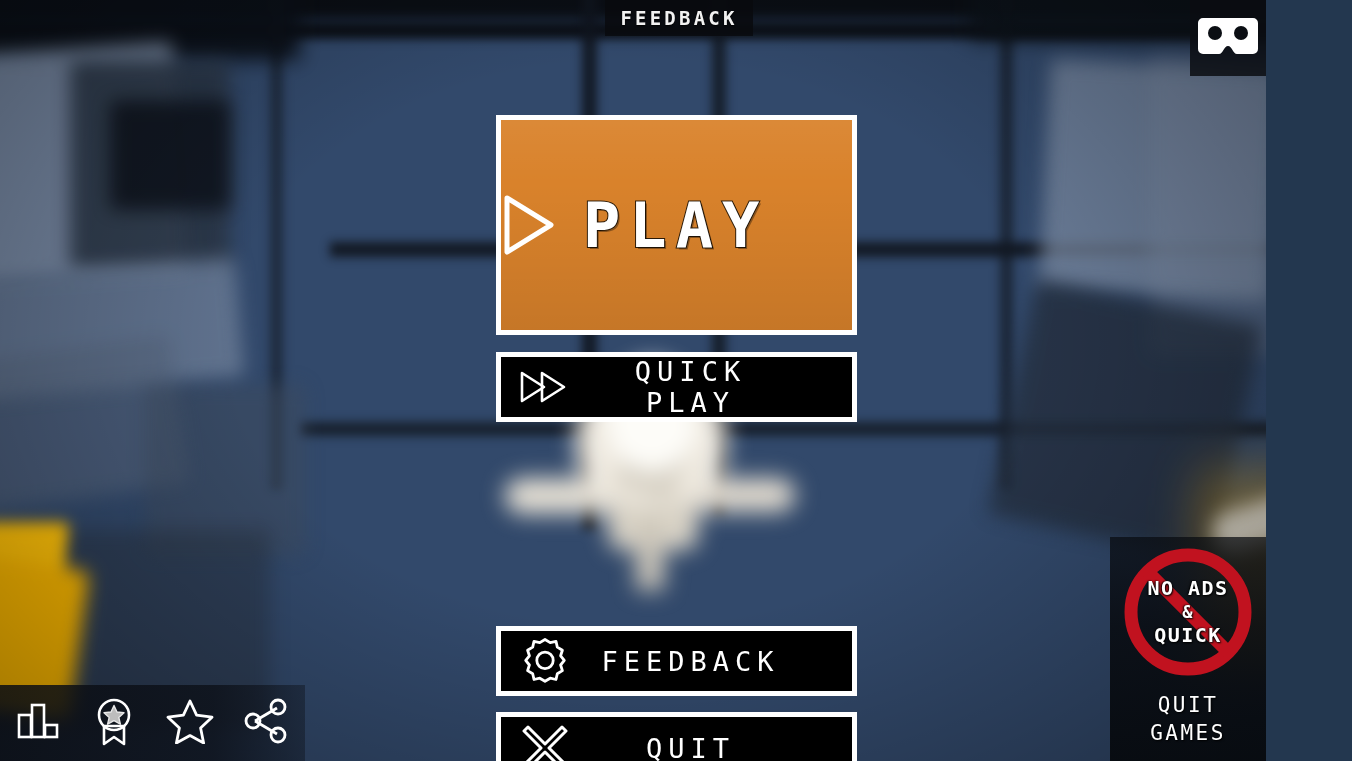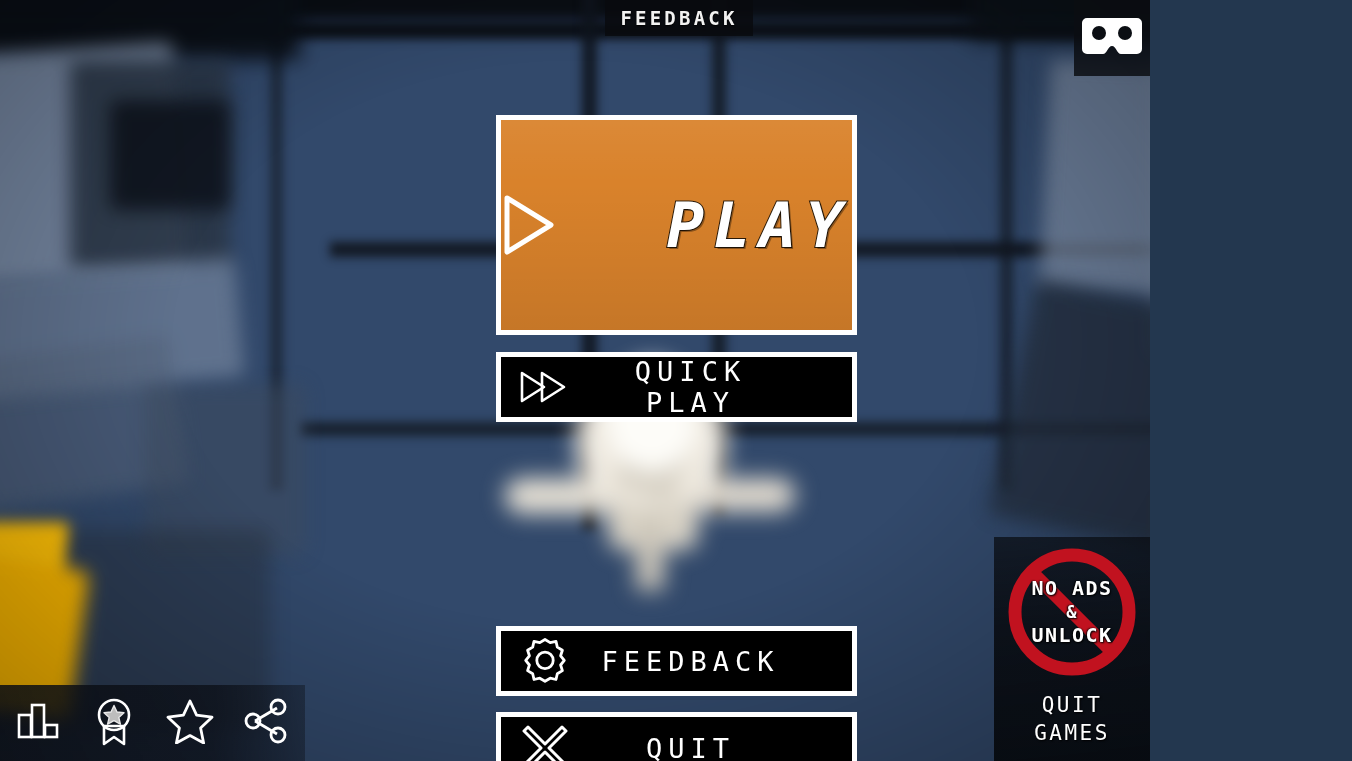--- a/index.html
+++ b/index.html
@@ -2,21 +2,21 @@
 <html><head>
 <meta charset="utf-8">
 <style>
   html,body{margin:0;padding:0;}
   body{
     width:1352px;height:761px;overflow:hidden;
     background:#23374f;
     font-family:"DejaVu Sans Mono", monospace;
     position:relative;
   }
-  #stage{position:absolute;inset:0;width:1150px;height:761px;overflow:hidden;}
+  #stage{position:absolute;inset:0;width:1240px;height:761px;overflow:hidden;padding-left:26px;}
 
   
   .bg-layer{position:absolute;inset:0;}
   .bg-base{
     background:
       radial-gradient(ellipse 900px 520px at 52% 62%, #4a6ласка 0%, transparent 0%),
       linear-gradient(180deg,#16202e 0%, #27405e 22%, #3c5載 40%, #35527a 55%, #2c4straight 70%, #1d2d42 100%);
     background-color:#32496b;
   }
   .bg-grad{
@@ -109,22 +109,21 @@
     background:#000;
     display:flex;align-items:center;
     cursor:pointer;
     position:relative;
   }
   .btn-play{
     height:220px;
     background:#d9822b;
     background-image:linear-gradient(180deg, rgba(255,255,255,.06) 0%, rgba(255,255,255,0) 30%,
                      rgba(0,0,0,.04) 62%, rgba(0,0,0,.09) 100%);
-    justify-content:space-between;
-    font-style:italic;
+    justify-content:flex-start;
   }
   .btn-play .lbl{
     color:#ffffff;font-size:62px;letter-spacing:9px;font-weight:bold;
     -webkit-text-stroke:2px #2a1a08;
     paint-order:stroke fill;
     text-shadow:2px 2px 0 rgba(0,0,0,.35);
   }
   .btn-play .ico{margin-right:26px;display:flex;align-items:center;}
 
   .btn-row{height:70px;margin-top:16px;}
@@ -329,21 +328,21 @@
 
   <div class="promo">
     <div class="noads">
       <svg width="134" height="134" viewBox="0 0 134 134">
         <circle cx="67" cy="67" r="57" fill="none" stroke="#c1121f" stroke-width="13"></circle>
         <line x1="27" y1="27" x2="107" y2="107" stroke="#c1121f" stroke-width="13"></line>
       </svg>
       <div class="lines">
         <div class="l">NO ADS</div>
         <div class="l amp">&amp;</div>
-        <div class="l">UNLOCK</div>
+        <div class="l">QUICK</div>
       </div>
     </div>
     <div class="moregames">
       <div class="l">QUIT</div>
       <div class="l">GAMES</div>
     </div>
   </div>
 
 </div>
 

